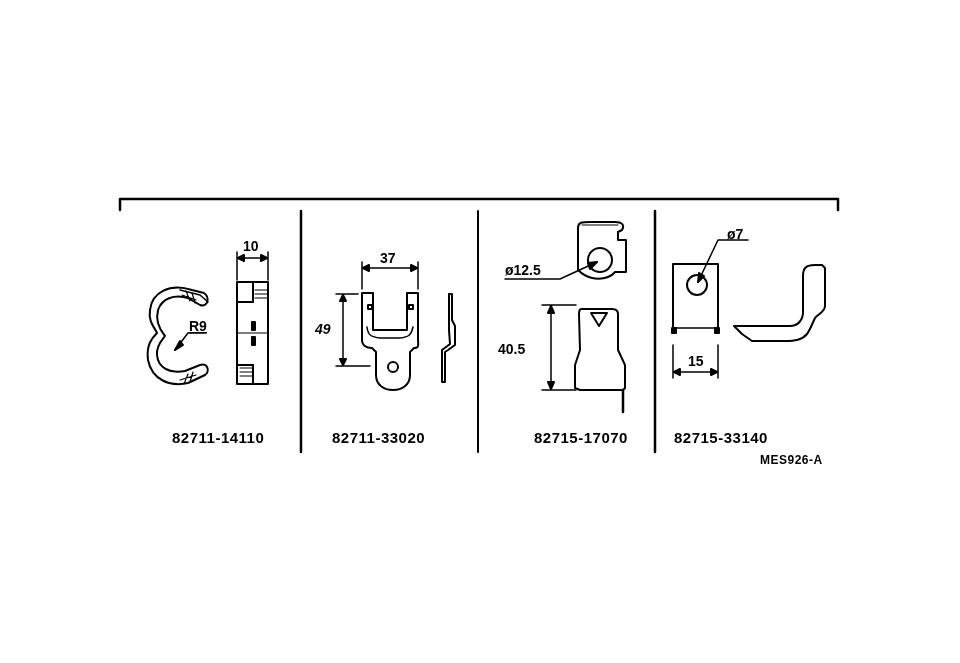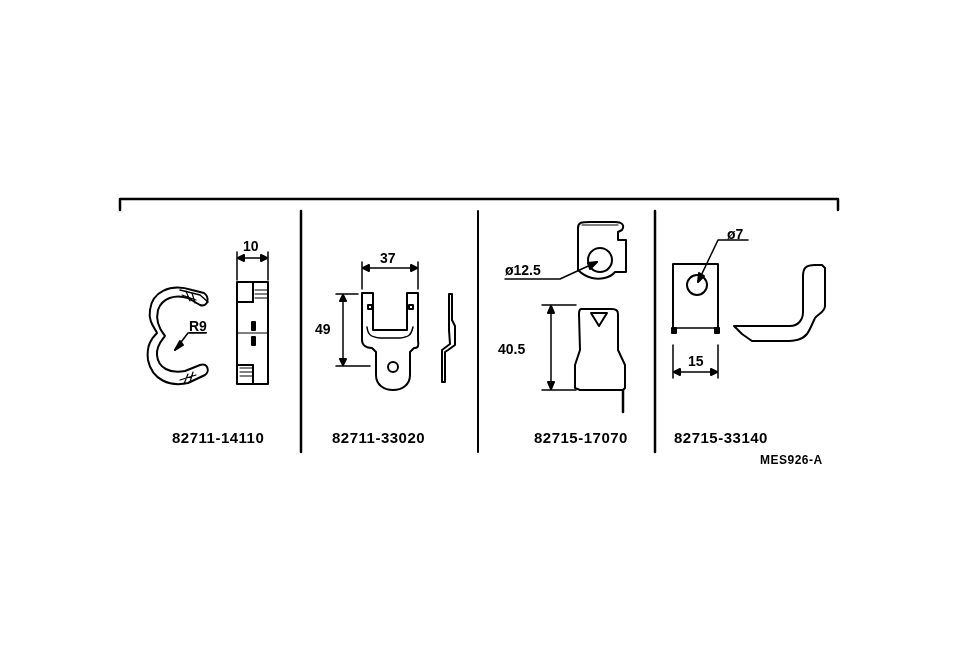--- a/index.html
+++ b/index.html
@@ -114,21 +114,21 @@
       <g>
         <path d="M734 326 L790 326 C798 326 803 320 803 312 L803 276 C803 268 806 265 815 265 L822 265 L825 268 L825 306 C825 312 818 314 815 318 C813 322 810 330 807 334 C802 340 795 341 785 341 L752 341 L742 334 Z"></path>
       </g>
     </g>
   </svg>
 
   <span class="dim" style="left:243px; top:238px;">10</span>
   <span class="dim" style="left:189px; top:318px; text-decoration: underline;">R9</span>
 
   <span class="dim" style="left:380px; top:250px;">37</span>
-  <span class="dim" style="left:315px; top:321px;">49</span>
+  <span class="dim" style="left:315px; top:321px;font-style:italic;">49</span>
 
   <span class="dim" style="left:505px; top:262px;">ø12.5</span>
   <span class="dim" style="left:498px; top:341px;">40.5</span>
 
   <span class="dim" style="left:727px; top:226px;">ø7</span>
   <span class="dim" style="left:688px; top:353px;text-align:center;">15</span>
 
   <span class="lbl" style="left:172px; top:429px;">82711-14110</span>
   <span class="lbl" style="left:332px; top:429px;">82711-33020</span>
   <span class="lbl" style="left:510px; top:429px;margin-left:24px;">82715-17070</span>

